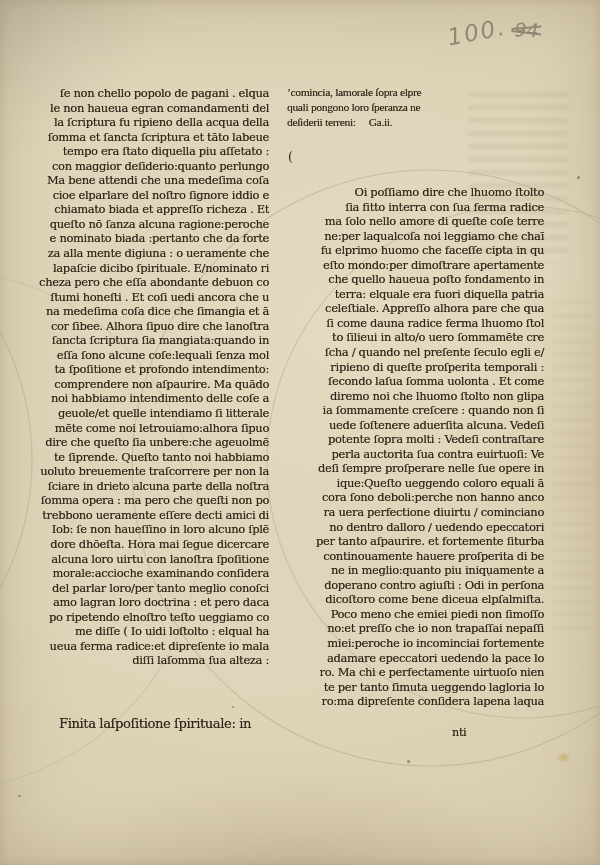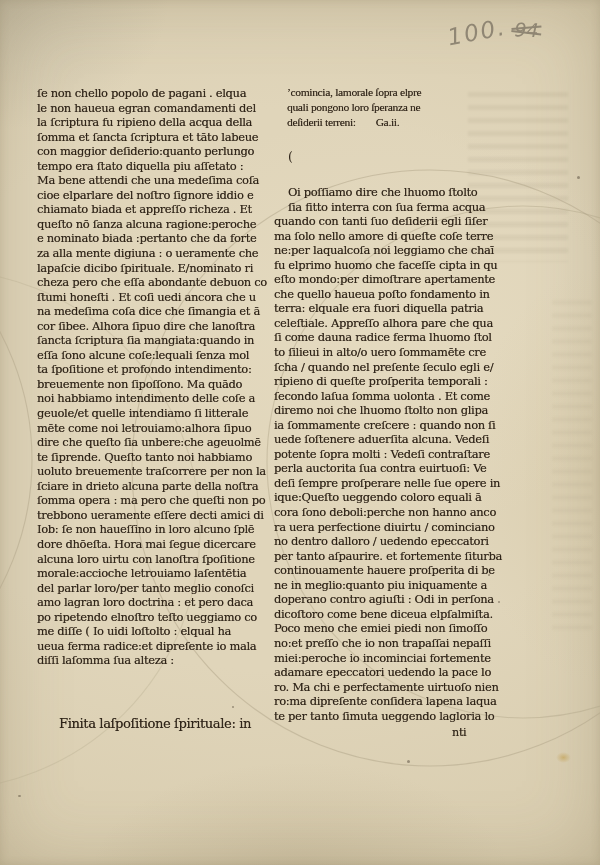--- a/index.html
+++ b/index.html
@@ -16,27 +16,27 @@
   .stage::before{content:"";position:absolute;inset:0;pointer-events:none;
     background:
       radial-gradient(ellipse 260px 200px at 0% 0%, rgba(150,146,132,.30), rgba(150,146,132,0) 65%),
       radial-gradient(ellipse 300px 160px at 50% 101%, rgba(140,122,86,.16), rgba(140,122,86,0) 70%),
       radial-gradient(ellipse 200px 300px at 101% 55%, rgba(198,180,134,.20), rgba(198,180,134,0) 70%);
   }
   .rings{position:absolute;inset:0;z-index:1;}
   .tl{white-space:pre;height:14.55px;line-height:14.55px;}
   .col{position:absolute;z-index:2;font-size:11.4px;letter-spacing:-0.28px;
        color:#2d2318;text-shadow:0.25px 0.25px 0.35px rgba(45,28,12,.5);}
-  #left-col{left:37px;top:86px;width:232px;}
+  #left-col{left:37px;top:86px;width:232px;text-align:right;}
   #right-header{left:287px;top:85px;width:250px;font-family:Liberation Serif, serif;}
   #right-header .tl{height:15px;line-height:15px;}
   .sig-row{display:flex;height:15px;line-height:15px;white-space:pre;}
-  .sig{margin-left:20px;}
+  .sig{margin-left:13px;}
   #pilcrow{position:absolute;left:288px;top:149px;z-index:2;font-size:12.5px;color:#2d2318;}
-  #right-body{left:274px;top:185px;width:280px;}
+  #right-body{left:264px;top:185px;width:280px;text-align:right;}
   #right-body .tl:nth-child(1),#right-body .tl:nth-child(2){padding-left:14px;}
   #catchword{position:absolute;left:452px;top:726px;z-index:2;font-size:11px;
        color:#2d2318;letter-spacing:-0.2px;text-shadow:0.25px 0.25px 0.35px rgba(45,28,12,.5);text-align:right;}
   #closing{position:absolute;left:59px;top:716px;z-index:2;font-size:13px;
        letter-spacing:-0.35px;color:#2d2318;white-space:pre;
        text-shadow:0.25px 0.25px 0.35px rgba(45,28,12,.5);}
   
   #pencil{position:absolute;left:447px;top:16px;z-index:3;color:#847b6a;
       font-family:"DejaVu Sans", sans-serif;font-style:italic;
       transform:rotate(-11deg);letter-spacing:2px;opacity:.85;}
@@ -84,50 +84,50 @@
   <div id="pencil">
     <span class="num">100.</span>
     <span class="struck">94</span>
   </div>
 
   <div class="col" id="left-col">
       <div class="tl">ſe non chello popolo de pagani . elqua</div>
       <div class="tl">le non haueua egran comandamenti del</div>
       <div class="tl">la ſcriptura fu ripieno della acqua della</div>
       <div class="tl">ſomma et ſancta ſcriptura et tāto labeue</div>
+      <div class="tl">tempo era ſtato diquella piu aſſetato :</div>
       <div class="tl">con maggior deſiderio:quanto perlungo</div>
-      <div class="tl">tempo era ſtato diquella piu aſſetato :</div>
       <div class="tl">Ma bene attendi che una medeſima coſa</div>
       <div class="tl">cioe elparlare del noſtro ſignore iddio e</div>
       <div class="tl">chiamato biada et appreſſo richeza . Et</div>
       <div class="tl">queſto nō ſanza alcuna ragione:peroche</div>
       <div class="tl">e nominato biada :pertanto che da forte</div>
       <div class="tl">za alla mente digiuna : o ueramente che</div>
       <div class="tl">lapaſcie dicibo ſpirituale. E/nominato ri</div>
       <div class="tl">cheza pero che eſſa abondante debuon co</div>
       <div class="tl">ſtumi honeſti . Et coſi uedi ancora che u</div>
       <div class="tl">na medeſima coſa dice che ſimangia et ā</div>
       <div class="tl">cor ſibee. Alhora ſipuo dire che lanoſtra</div>
       <div class="tl">ſancta ſcriptura ſia mangiata:quando in</div>
       <div class="tl">eſſa ſono alcune coſe:lequali ſenza mol</div>
       <div class="tl">ta ſpoſitione et profondo intendimento:</div>
-      <div class="tl">breuemente non ſipoſſono. Ma quādo</div>
+      <div class="tl">comprendere non aſpaurire. Ma quādo</div>
       <div class="tl">noi habbiamo intendimento delle coſe a</div>
       <div class="tl">geuole/et quelle intendiamo ſi litterale</div>
       <div class="tl">mēte come noi letrouiamo:alhora ſipuo</div>
       <div class="tl">dire che queſto ſia unbere:che ageuolmē</div>
       <div class="tl">te ſiprende. Queſto tanto noi habbiamo</div>
       <div class="tl">uoluto breuemente traſcorrere per non la</div>
       <div class="tl">ſciare in drieto alcuna parte della noſtra</div>
       <div class="tl">ſomma opera : ma pero che queſti non po</div>
       <div class="tl">trebbono ueramente eſſere decti amici di</div>
       <div class="tl">Iob: ſe non haueſſino in loro alcuno ſplē</div>
       <div class="tl">dore dhōeſta. Hora mai ſegue dicercare</div>
       <div class="tl">alcuna loro uirtu con lanoſtra ſpoſitione</div>
-      <div class="tl">morale:accioche letrouiamo laſentētia</div>
+      <div class="tl">morale:accioche examinando conſidera</div>
       <div class="tl">del parlar loro/per tanto meglio conoſci</div>
       <div class="tl">amo lagran loro doctrina : et pero daca</div>
       <div class="tl">po ripetendo elnoſtro teſto ueggiamo co</div>
       <div class="tl">me diſſe ( Io uidi loſtolto : elqual ha</div>
       <div class="tl">ueua ferma radice:et dipreſente io mala</div>
       <div class="tl">diſſi laſomma ſua alteza :</div>
     </div>
 
   <div id="closing">Finita laſpoſitione ſpirituale: in</div>
 
@@ -139,22 +139,21 @@
     <div class="sig-row">
       <span>deſiderii terreni:</span>
       <span class="sig">Ga.ii.</span>
     </div>
   </div>
 
   <div id="pilcrow">(</div>
 
   <div class="col" id="right-body">
       <div class="tl">Oi poſſiamo dire che lhuomo ſtolto</div>
-      <div class="tl">ſia fitto interra con ſua ferma acqua</div>
-      <div class="tl">quando con tanti ſuo deſiderii egli ſiſer</div>
+      <div class="tl">ſia fitto interra con ſua ferma radice</div>
       <div class="tl">ma ſolo nello amore di queſte coſe terre</div>
       <div class="tl">ne:per laqualcoſa noi leggiamo che chaī</div>
       <div class="tl">fu elprimo huomo che faceſſe cipta in qu</div>
       <div class="tl">eſto mondo:per dimoſtrare apertamente</div>
       <div class="tl">che quello haueua poſto fondamento in</div>
       <div class="tl">terra: elquale era fuori diquella patria</div>
       <div class="tl">celeſtiale. Appreſſo alhora pare che qua</div>
       <div class="tl">ſi come dauna radice ferma lhuomo ſtol</div>
       <div class="tl">to ſilieui in alto/o uero ſommamēte cre</div>
       <div class="tl">ſcha / quando nel preſente ſeculo egli e/</div>
@@ -173,22 +172,22 @@
       <div class="tl">per tanto aſpaurire. et fortemente ſiturba</div>
       <div class="tl">continouamente hauere proſperita di be</div>
       <div class="tl">ne in meglio:quanto piu iniquamente a</div>
       <div class="tl">doperano contro agiuſti : Odi in perſona</div>
       <div class="tl">dicoſtoro come bene diceua elpſalmiſta.</div>
       <div class="tl">Poco meno che emiei piedi non ſimoſſo</div>
       <div class="tl">no:et preſſo che io non trapaſſai nepaſſi</div>
       <div class="tl">miei:peroche io incominciai fortemente</div>
       <div class="tl">adamare epeccatori uedendo la pace lo</div>
       <div class="tl">ro. Ma chi e perfectamente uirtuoſo nien</div>
+      <div class="tl">te per tanto ſimuta ueggendo lagloria lo</div>
       <div class="tl">ro:ma dipreſente conſidera lapena laqua</div>
-      <div class="tl">te per tanto ſimuta ueggendo lagloria lo</div>
     </div>
 
   <div id="catchword">nti</div>
 
   <div class="spot" id="spot-yellow"></div>
   <div class="spot speck" id="speck-1"></div>
   <div class="spot speck" id="speck-2"></div>
   <div class="spot speck" id="speck-3"></div>
   <div class="spot speck" id="speck-4"></div>
   <div class="spot speck" id="speck-5"></div>

